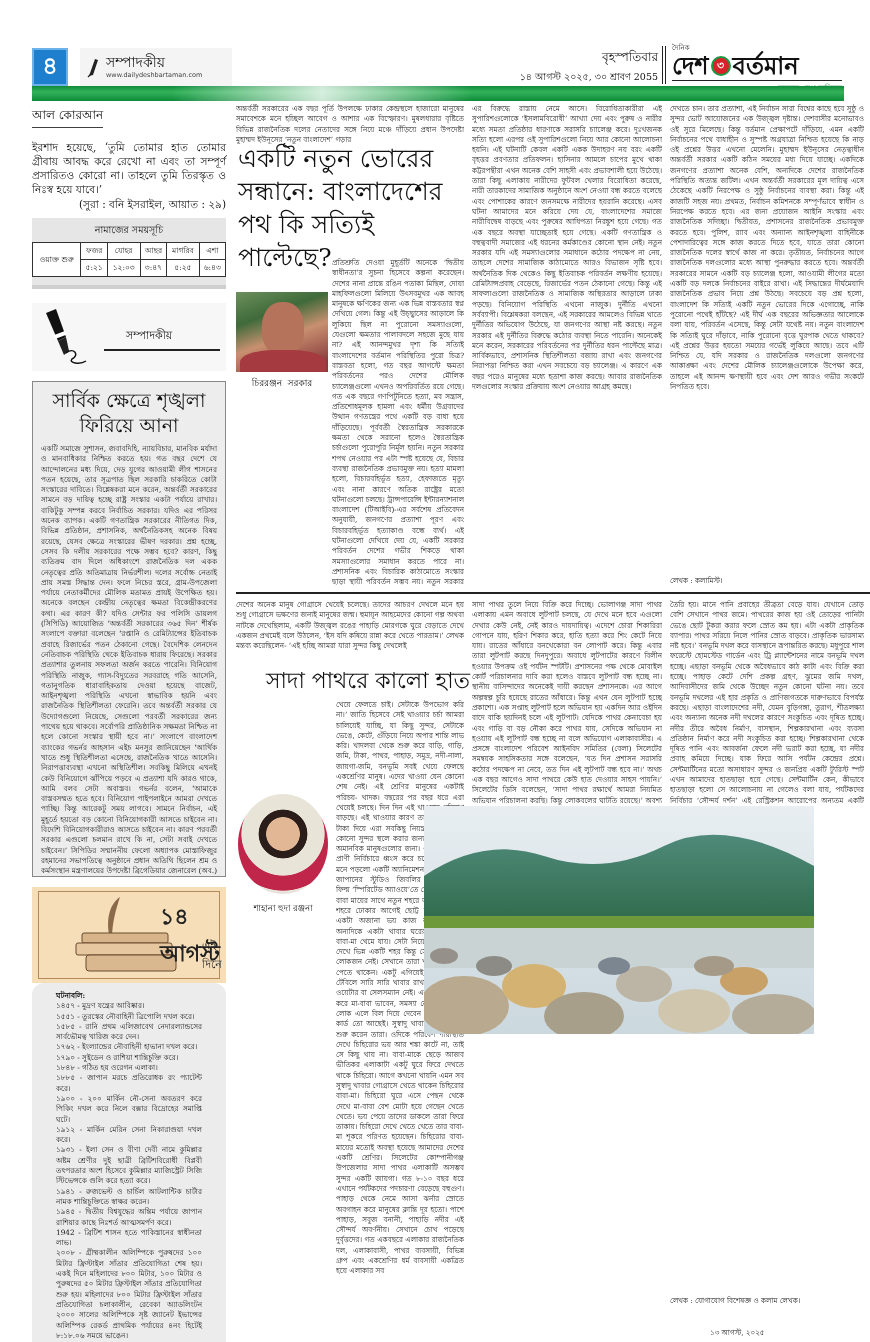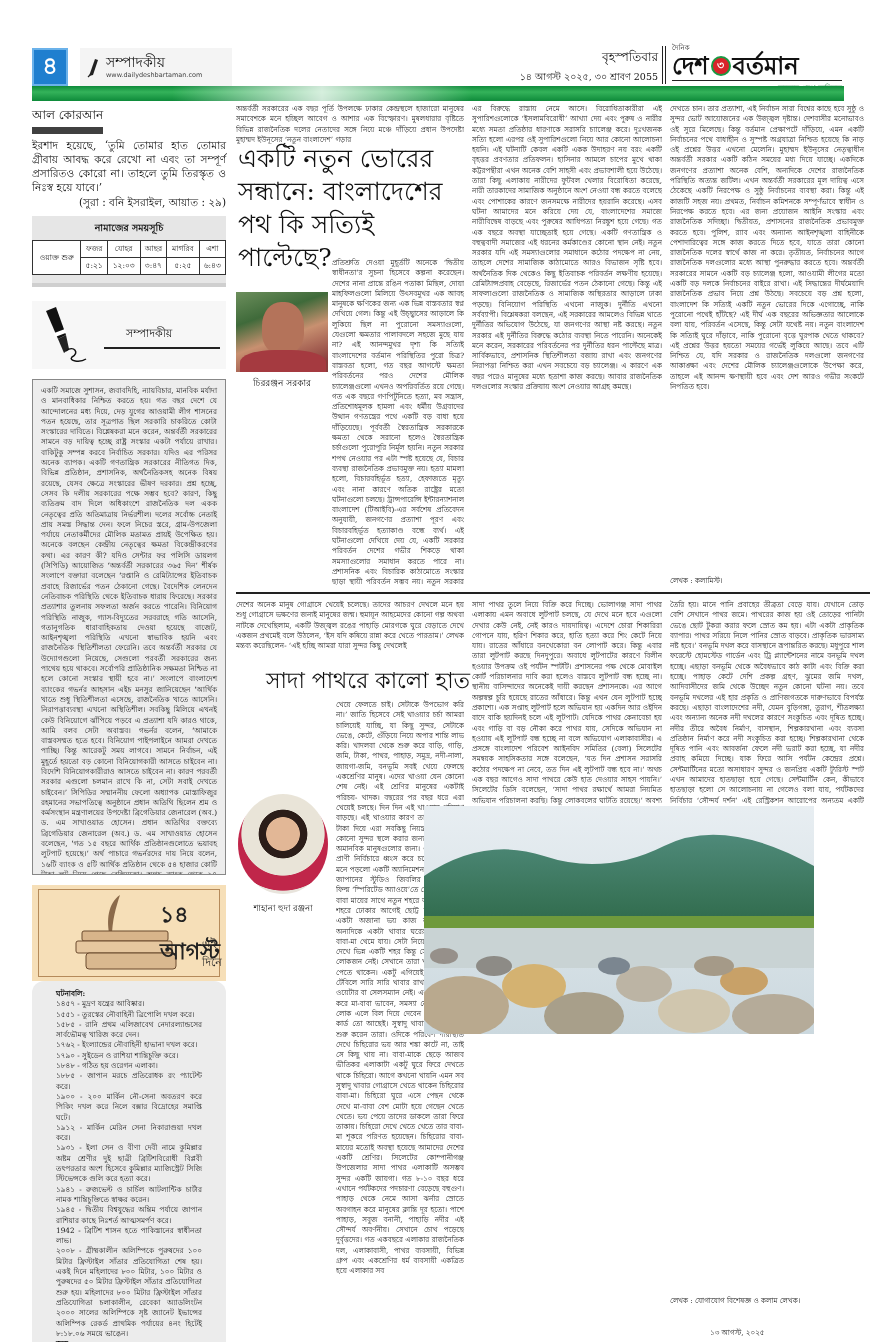--- a/index.html
+++ b/index.html
@@ -19,25 +19,25 @@
   .masthead { position: absolute; left: 672px; top: 42px; width: 170px; }
   .masthead-daily { font-size: 7px; color: #222; }
   .masthead-name { font-family: "DejaVu Sans", sans-serif; font-weight: bold; font-size: 24px; color: #111; line-height: 24px; display: flex; align-items: center; }
   .masthead-badge { display: inline-flex; width: 20px; height: 20px; border-radius: 50%; border: 2px solid #1a9a44; background: #d9232a; color: #fff; font-size: 11px; align-items: center; justify-content: center; margin: 0 2px; }
   .masthead-tagline { font-size: 8px; text-align: right; color: #1a7a3c; border-top: 1px solid #222; margin-top: 2px; padding-top: 1px; }
   .green-bar { position: absolute; left: 32px; top: 86px; width: 812px; height: 15px; background: linear-gradient(to bottom, #0e8a3a 0%, #34b35a 40%, #0e8a3a 100%); }
   .green-bar::after { content: ""; position: absolute; left: 140px; top: 0; width: 300px; height: 15px; background: linear-gradient(to right, rgba(255,255,255,0), rgba(255,255,255,0.8) 50%, rgba(255,255,255,0)); }
 
   
   .left-col { position: absolute; left: 32px; top: 104px; width: 194px; }
-  .quran-title { font-size: 12px; border-bottom: 7px solid #404040; display: inline-block; padding-bottom: 1px; }
-  .quran-text { font-size: 10.5px; line-height: 14px; margin-top: 4px; text-align: justify; }
+  .quran-title { font-size: 12px; border-bottom: 1px solid #404040; display: inline-block; padding-bottom: 1px; }
+  .quran-text { font-size: 10.5px; line-height: 14px; margin-top: 12px; text-align: justify; }
   .quran-ref { font-size: 10.5px; text-align: right; margin-top: 1px; }
   .prayer-box { margin-top: 4px; background: #e6e6e6; padding: 3px 0 8px; border-bottom: 4px solid #cfcfcf; }
-  .prayer-title { text-align: center; font-size: 9.5px; font-weight: bold; padding: 2px 0 4px; }
+  .prayer-title { text-align: center; font-size: 9.5px; font-weight: normal; padding: 2px 0 4px; }
   .prayer-table { width: 100%; border-collapse: collapse; background: #fff; font-size: 7.5px; text-align: center; }
   .prayer-table td { border: 1px solid #333; padding: 2px 1px; }
   .editorial-banner { margin-top: 14px; height: 68px; background: #f7f7f7; position: relative; }
   .banner-pen { position: absolute; left: 8px; top: 4px; width: 52px; height: 60px; }
   .banner-label { position: absolute; left: 94px; top: 24px; font-size: 11px; }
   .banner-line { position: absolute; left: 72px; top: 46px; width: 116px; height: 2px; background: #222; }
   .editorial-box { margin-top: 10px; border: 1px solid #888; background: #ededed; padding: 6px 8px; height: 496px; overflow: hidden; }
   .editorial-headline { font-size: 19px; line-height: 25px; text-align: center; margin-bottom: 6px; }
   .editorial-body { font-size: 7.3px; line-height: 10.3px; text-align: justify; }
   .today-banner { margin-top: 10px; height: 96px; background: #f6dfb8; position: relative; }
@@ -48,21 +48,21 @@
   .today-sub { position: absolute; left: 170px; top: 50px; font-size: 11px; color: #222; }
   .events-box { background: #ececec; border-radius: 12px; padding: 8px 24px 10px; font-size: 7.3px; line-height: 10.3px; text-align: justify; }
   .events-heading { font-weight: bold; }
   .events-item { display: block; }
 
   
   .art1-headline { position: absolute; left: 238px; top: 142px; width: 228px; font-size: 25px; line-height: 33px; text-align: left; }
   .art1-photo { position: absolute; left: 236px; top: 292px; width: 92px; height: 80px; background: linear-gradient(160deg, #6c8f5c 0%, #3f6a3a 30%, #c89070 55%, #8a3c3c 90%); overflow: hidden; }
   .art1-photo .face { position: absolute; left: 26px; top: 10px; width: 42px; height: 52px; border-radius: 45% 45% 40% 40%; background: #b4735a; }
   .art1-photo .shirt { position: absolute; left: 4px; top: 58px; width: 86px; height: 30px; border-radius: 40% 40% 0 0; background: #a53a40; }
-  .art1-author { position: absolute; left: 236px; top: 376px; width: 92px; text-align: center; font-size: 9px; }
+  .art1-author { position: absolute; left: 236px; top: 376px; width: 92px; text-align: center; font-size: 9px; font-family: Liberation Mono, monospace; }
   .text-block { position: absolute; font-size: 7.2px; line-height: 10.3px; text-align: justify; overflow: hidden; color: #1a1a1a; }
   .rule { position: absolute; left: 236px; top: 592px; width: 634px; height: 2px; background: #222; }
 
   
   .art2-headline { position: absolute; left: 258px; top: 667px; width: 220px; font-size: 22px; line-height: 28px; text-align: center; }
   .art2-photo { position: absolute; left: 238px; top: 794px; width: 90px; height: 100px; border-radius: 50%; background: radial-gradient(circle at 50% 40%, #e2b796 0 22%, #2b1d19 23% 32%, #e9e4d8 33% 55%, #c0264a 56% 75%, #e8e4dc 76%); }
   .art2-author { position: absolute; left: 238px; top: 902px; width: 90px; text-align: center; font-size: 8.5px; }
   .art2-image { position: absolute; left: 424px; top: 806px; width: 390px; height: 228px; overflow: hidden; }
 </style>
 </head>
@@ -128,20 +128,21 @@
       <path d="M6 6 L16 2 L26 30 L18 34 Z" fill="#111"></path>
       <rect x="14" y="26" width="12" height="4" fill="#fff" transform="rotate(-20 20 28)"></rect>
       <path d="M18 34 L26 30 L29 44 L24 48 Z" fill="#222"></path>
       <path d="M26 46 C 34 40, 40 48, 32 52 C 28 56, 40 58, 46 54" stroke="#111" stroke-width="1.5" fill="none"></path>
     </svg>
     <div class="banner-label">সম্পাদকীয়</div>
     <div class="banner-line"></div>
   </div>
 
   <div class="editorial-box">
+    <div class="editorial-headline">সার্বিক ক্ষেত্রে শৃঙ্খলা ফিরিয়ে আনা</div>
     <div class="editorial-body">একটি সমাজে সুশাসন, জবাবদিহি, ন্যায়বিচার, মানবিক মর্যাদা ও মানবাধিকার নিশ্চিত করতে হয়। গত বছর দেশে যে আন্দোলনের মধ্য দিয়ে, দেড় যুগের আওয়ামী লীগ শাসনের পতন হয়েছে, তার সূত্রপাত ছিল সরকারি চাকরিতে কোটা সংস্কারের দাবিতে। বিশ্লেষকরা মনে করেন, অন্তর্বর্তী সরকারের সামনে বড় দায়িত্ব হচ্ছে রাষ্ট্র সংস্কার একটা পর্যায়ে রাখার। বাকিটুকু সম্পন্ন করবে নির্বাচিত সরকার। যদিও এর পরিসর অনেক ব্যাপক। একটি গণতান্ত্রিক সরকারের নীতিগত দিক, বিভিন্ন প্রতিষ্ঠান, প্রশাসনিক, অর্থনৈতিকসহ অনেক বিষয় রয়েছে, যেসব ক্ষেত্রে সংস্কারের ভীষণ দরকার। প্রশ্ন হচ্ছে, সেসব কি দলীয় সরকারের পক্ষে সম্ভব হবে? কারণ, কিছু ব্যতিক্রম বাদ দিলে অধিকাংশে রাজনৈতিক দল একক নেতৃত্বের প্রতি অতিমাত্রায় নির্ভরশীল। দলের সর্বোচ্চ নেতাই প্রায় সমস্ত সিদ্ধান্ত দেন। ফলে নিচের স্তরে, গ্রাম-উপজেলা পর্যায়ে নেতাকর্মীদের মৌলিক মতামত প্রায়ই উপেক্ষিত হয়। অনেকে বলছেন কেন্দ্রীয় নেতৃত্বের ক্ষমতা বিকেন্দ্রীকরণের কথা। এর কারণ কী? যদিও সেন্টার ফর পলিসি ডায়লগ (সিপিডি) আয়োজিত ‘অন্তর্বর্তী সরকারের ৩৬৫ দিন’ শীর্ষক সংলাপে বক্তারা বলেছেন ‘রপ্তানি ও রেমিট্যান্সের ইতিবাচক প্রবাহে রিজার্ভের পতন ঠেকানো গেছে। বৈদেশিক লেনদেন নেতিবাচক পরিস্থিতি থেকে ইতিবাচক ধারায় ফিরেছে। সরকার প্রত্যাশার তুলনায় সফলতা অর্জন করতে পারেনি। বিনিয়োগ পরিস্থিতি নাজুক, গ্যাস-বিদ্যুতের সরবরাহে গতি আসেনি, গতানুগতিক ধারাবাহিকতায় দেওয়া হয়েছে বাজেট, আইনশৃঙ্খলা পরিস্থিতি এখনো স্বাভাবিক হয়নি এবং রাজনৈতিক স্থিতিশীলতা ফেরেনি। তবে অন্তর্বর্তী সরকার যে উদ্যোগগুলো নিয়েছে, সেগুলো পরবর্তী সরকারের জন্য পাথেয় হয়ে থাকবে। সর্বোপরি প্রাতিষ্ঠানিক সক্ষমতা নিশ্চিত না হলে কোনো সংস্কার স্থায়ী হবে না।’ সংলাপে বাংলাদেশ ব্যাংকের গভর্নর আহসান এইচ মনসুর জানিয়েছেন ‘আর্থিক খাতে শুধু স্থিতিশীলতা এসেছে, রাজনৈতিক খাতে আসেনি। নিরাপত্তাব্যবস্থা এখনো অস্থিতিশীল। সবকিছু মিলিয়ে এখনই কেউ বিনিয়োগে ঝাঁপিয়ে পড়বে এ প্রত্যাশা যদি কারও থাকে, আমি বলব সেটা অবাস্তব। গভর্নর বলেন, ‘আমাকে বাস্তবসম্মত হতে হবে। বিনিয়োগ পাইপলাইনে আমরা দেখতে পাচ্ছি। কিন্তু আরেকটু সময় লাগবে। সামনে নির্বাচন, এই মুহূর্তে হয়তো বড় কোনো বিনিয়োগকারী আসতে চাইবেন না। বিদেশি বিনিয়োগকারীরাও আসতে চাইবেন না। কারণ পরবর্তী সরকার এগুলো চলমান রাখে কি না, সেটা সবাই দেখতে চাইবেন।’ সিপিডির সম্মাননীয় ফেলো অধ্যাপক মোস্তাফিজুর রহমানের সভাপতিত্বে অনুষ্ঠানে প্রধান অতিথি ছিলেন শ্রম ও কর্মসংস্থান মন্ত্রণালয়ের উপদেষ্টা ব্রিগেডিয়ার জেনারেল (অব.) ড. এম সাখাওয়াত হোসেন। প্রধান অতিথির বক্তব্যে ব্রিগেডিয়ার জেনারেল (অব.) ড. এম সাখাওয়াত হোসেন বলেছেন, ‘গত ১৫ বছরে আর্থিক প্রতিষ্ঠানগুলোতে ভয়াবহ লুটপাট হয়েছে।’ অর্থ পাচারে গভর্নরদের দায় নিয়ে বলেন, ১৬টি ব্যাংক ও ৫টি আর্থিক প্রতিষ্ঠান থেকে ৫৪ হাজার কোটি টাকা লুট নিয়ে গেছে বেক্সিমকো। অথচ ব্যাংক থেকে ২৪ হাজার কোটি টাকা নিয়ে গেছে। এখনও বলছেন, কেন্দ্রীয় ব্যাংকের পরিদর্শন টিমও যায়নি। যে সংস্কারের কথা বলা হচ্ছে তা বাস্তবায়নে রাজনৈতিক দলগুলোর ঐকমত্য অত্যন্ত জরুরি। একমাত্র অন্তর্বর্তী সরকার দিয়ে সব সংস্কার করা সম্ভব নয়। দীর্ঘমেয়াদি এবং কাঠামোগত পরিবর্তন আনতে হলে জাতীয় ঐকমত্যের বিকল্প নেই। নির্বাচিত সরকার যদি সংস্কার প্রক্রিয়া অব্যাহত না রাখে, তাহলে এ উদ্যোগগুলো থমকে যেতে পারে। রাজনৈতিক সদিচ্ছা ও ধারাবাহিকতা ছাড়া টেকসই সংস্কার সম্ভব নয়। এই অবস্থায় সবার আগে প্রয়োজন আইনশৃঙ্খলা পরিস্থিতির উন্নয়ন এবং একটি সুষ্ঠু নির্বাচনের জন্য উপযুক্ত পরিবেশ সৃষ্টি করা। অর্থনীতি, প্রশাসন ও বিচার বিভাগে কাঙ্ক্ষিত শৃঙ্খলা ফিরিয়ে আনতে না পারলে, সরকারের সমস্ত গঠনমূলক সংস্কারের বাস্তবতা ব্যাহত হয়ে আসতে পারে। এ বিষয়ে সতর্কতা জরুরি।</div>
   </div>
 
   <div class="today-banner">
     <div class="today-frame"></div>
     <svg class="today-quill" viewBox="0 0 22 50">
         <path d="M18 2 C 6 10, 4 28, 8 44 L 10 44 C 10 28, 14 14, 18 2 Z" fill="#8b6a4a"></path>
         <path d="M8 44 L 6 50" stroke="#5a3e28" stroke-width="1.5"></path>
       </svg>
     <svg class="today-books" viewBox="0 0 110 48">

